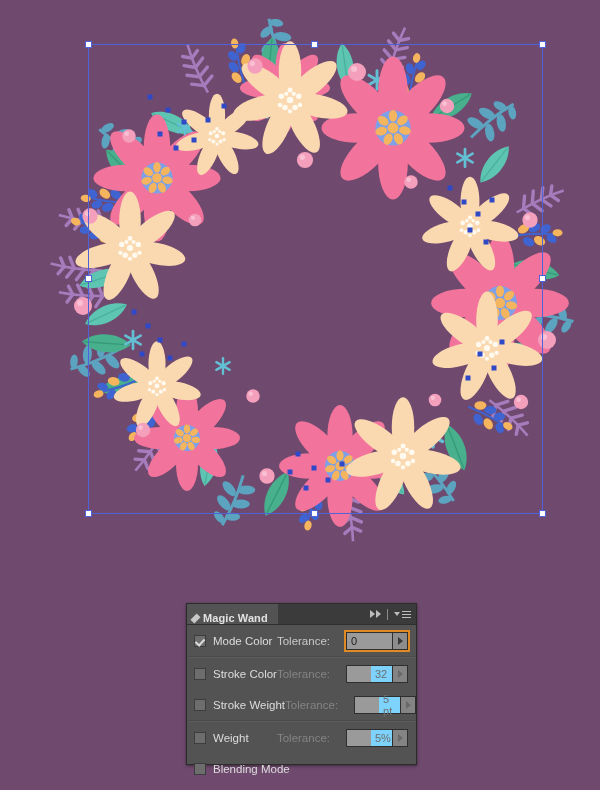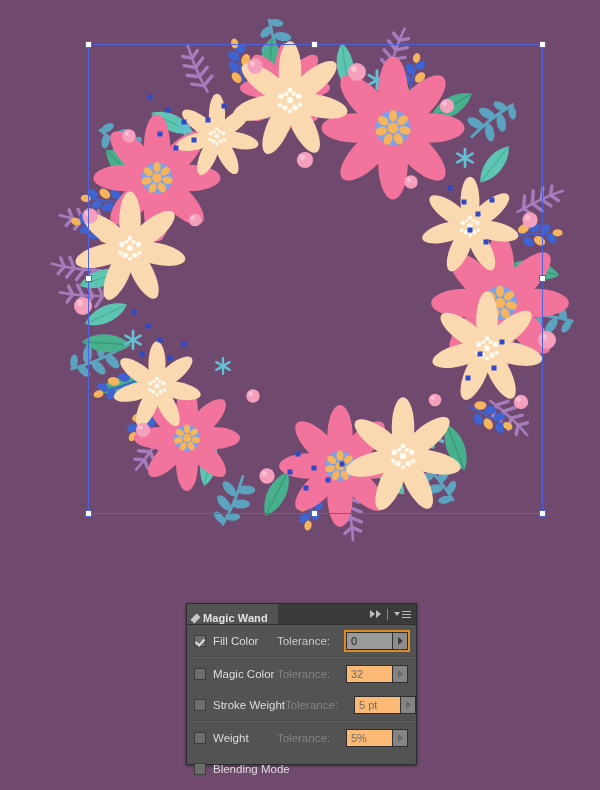--- a/index.html
+++ b/index.html
@@ -90,21 +90,21 @@
   .tol-label.dim{color:#848484;}
   .tol-field{
     width:62px;height:18px;box-sizing:border-box;display:flex;align-items:stretch;
     border:1px solid #2e2e2e;background:#9a9a9a;
   }
   .tol-field.focused{outline:2px solid #e08a26;outline-offset:0px;}
   .tol-value{
     flex:1;display:flex;align-items:center;padding-left:4px;
     font-size:11px;color:#1d1d1d;background:#9a9a9a;
   }
-  .tol-field.dis .tol-value{color:#6d6d6d;background:#fdba74;}
+  .tol-field.dis .tol-value{color:#6d6d6d;background:#7dd3fc;margin-left:24px;}
   .tol-btn{
     width:14px;background:#8d8d8d;border-left:1px solid #2e2e2e;
     display:flex;align-items:center;justify-content:center;
   }
   .tol-field.dis .tol-btn{background:#848484;}
   .tol-btn i{
     width:0;height:0;display:block;
     border-left:5px solid #3a3a3a;
     border-top:4px solid transparent;border-bottom:4px solid transparent;
   }
@@ -493,37 +493,37 @@
             <i></i>
           </span>
       </span>
     </div>
   </div>
 
   <div class="panel-body">
 
     <div class="wand-row">
       <span class="cb checked"></span>
-      <span class="cb-label">Fill Color</span>
+      <span class="cb-label">Mode Color</span>
       <span class="tol-wrap">
         <span class="tol-label">Tolerance:</span>
         <span class="tol-field focused">
           <span class="tol-value">0</span>
           <span class="tol-btn">
               <i></i>
             </span>
         </span>
       </span>
     </div>
 
     <div class="row-sep"></div>
 
     <div class="wand-row">
       <span class="cb"></span>
-      <span class="cb-label">Magic Color</span>
+      <span class="cb-label">Stroke Color</span>
       <span class="tol-wrap">
         <span class="tol-label dim">Tolerance:</span>
         <span class="tol-field dis">
           <span class="tol-value">32</span>
           <span class="tol-btn">
               <i></i>
             </span>
         </span>
       </span>
     </div>

